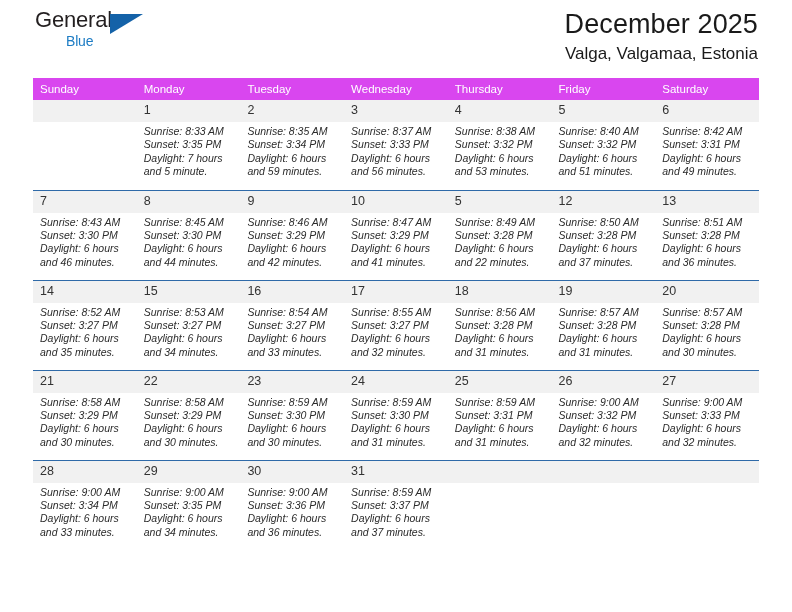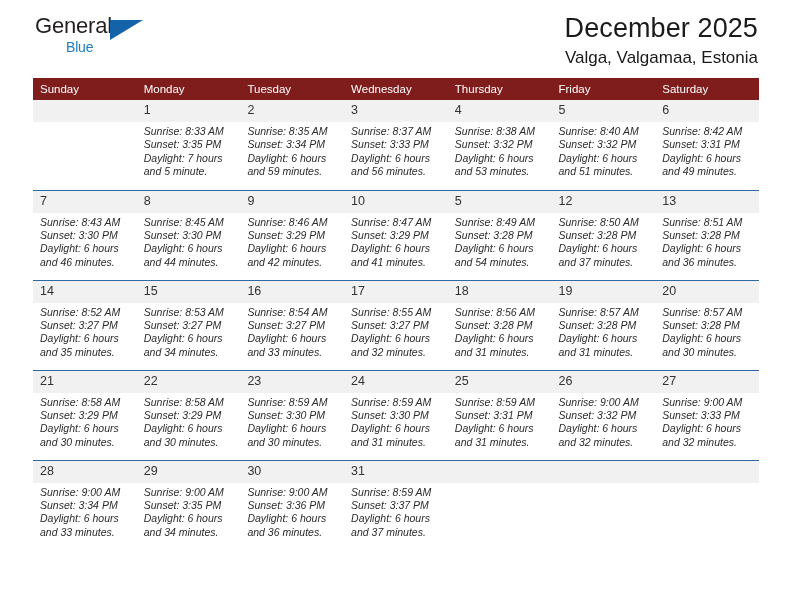--- a/index.html
+++ b/index.html
@@ -18,21 +18,21 @@
     position: relative;
     width: 792px;
     height: 612px;
     box-sizing: border-box;
     padding: 0 33px;
   }
 
   
   .topbar {
     display: flex;
-    align-items: center;
+    align-items: flex-start;
     justify-content: space-between;
     padding-top: 8px;
     height: 72px;
     box-sizing: border-box;
   }
   .brand {
     position: relative;
     width: 140px;
     height: 52px;
     padding-left: 2px;
@@ -81,21 +81,21 @@
   }
 
   
   .calendar {
     width: 726px;
     border-collapse: collapse;
     table-layout: fixed;
     margin-top: 6px;
   }
   .calendar th {
-    background: #7f1d1d;
+    background: #d946ef;
     color: #ffffff;
     font-size: 11.5px;
     font-weight: normal;
     text-align: left;
     padding: 5px 0 5px 7px;
     height: 19px;
     box-sizing: border-box;
   }
   .calendar td {
     vertical-align: top;
@@ -264,21 +264,21 @@
               <div>Daylight: 6 hours</div>
               <div>and 41 minutes.</div>
             </div>
           </td>
           <td>
             <div class="daynum">5</div>
             <div class="info">
               <div>Sunrise: 8:49 AM</div>
               <div>Sunset: 3:28 PM</div>
               <div>Daylight: 6 hours</div>
-              <div>and 54 minutes.</div>
+              <div>and 22 minutes.</div>
             </div>
           </td>
           <td>
             <div class="daynum">12</div>
             <div class="info">
               <div>Sunrise: 8:50 AM</div>
               <div>Sunset: 3:28 PM</div>
               <div>Daylight: 6 hours</div>
               <div>and 37 minutes.</div>
             </div>

